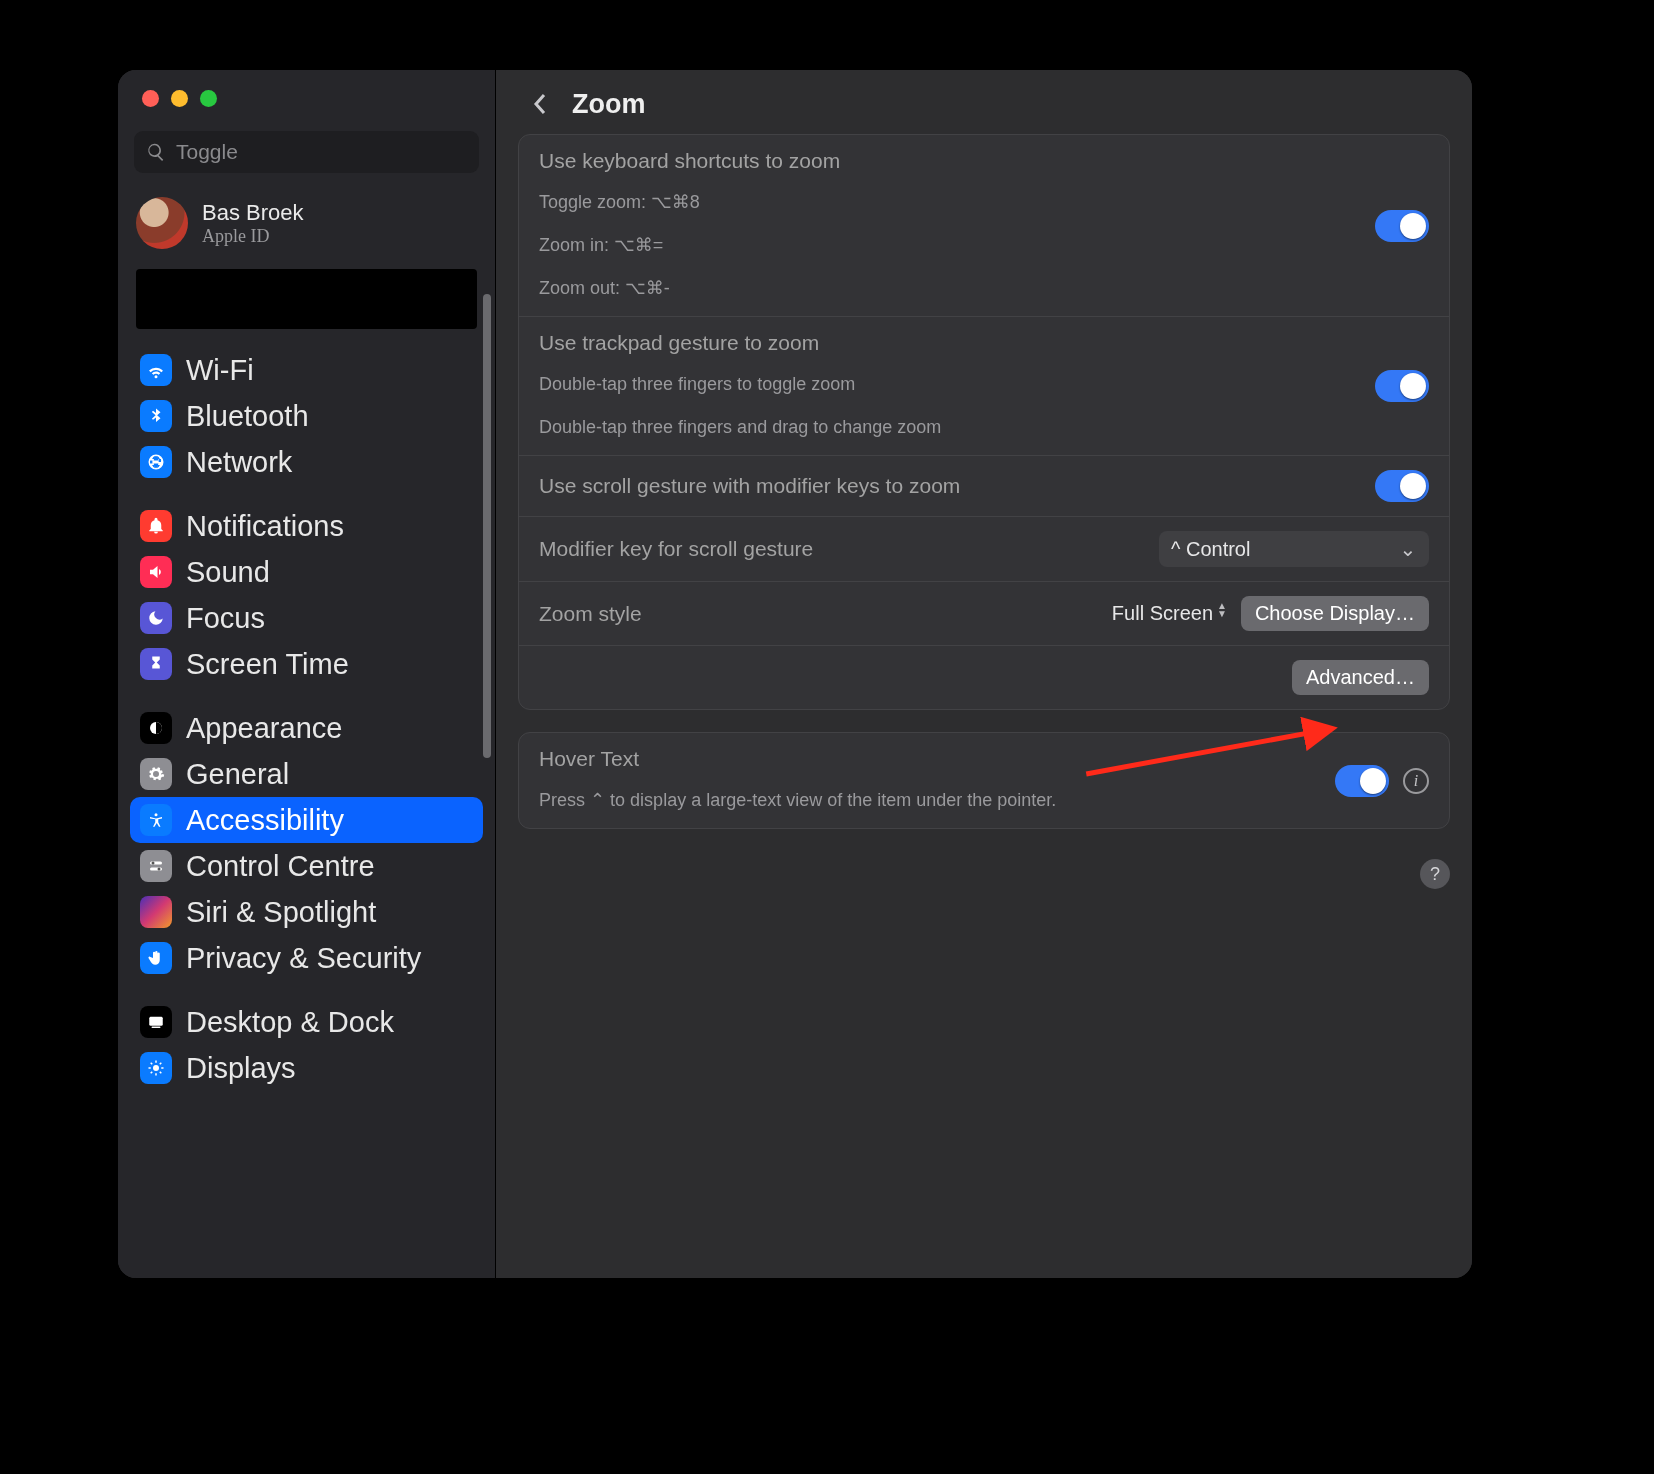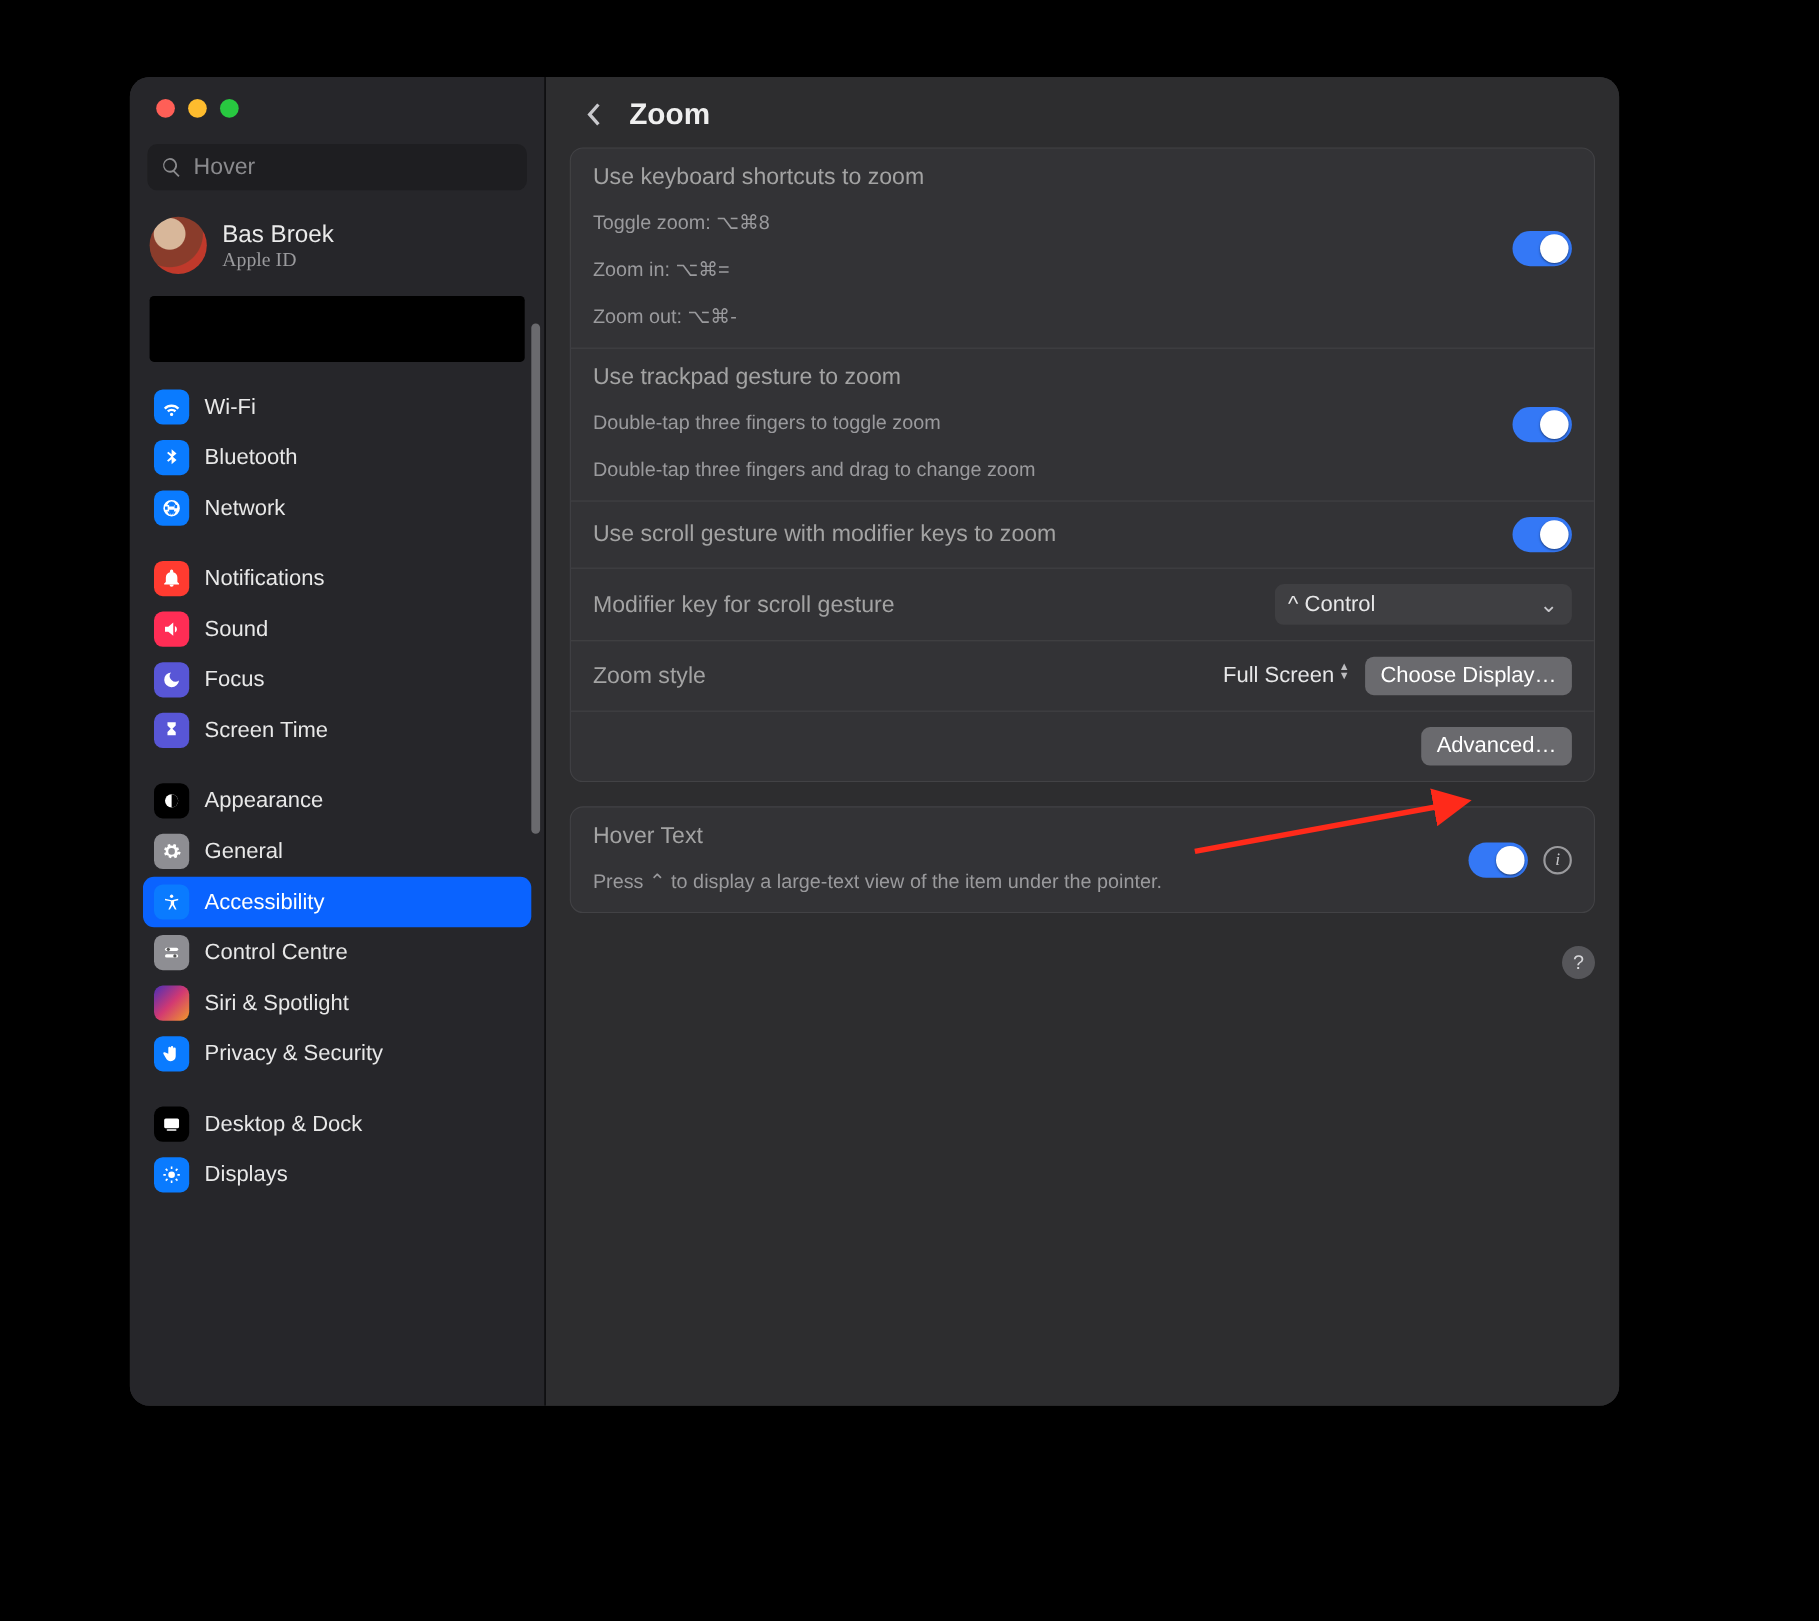--- a/index.html
+++ b/index.html
@@ -26,21 +26,21 @@
   .account { display:flex; align-items:center; gap:14px; padding:10px 18px 14px 18px; }
   .avatar { width:52px; height:52px; border-radius:50%; background:radial-gradient(circle at 35% 30%, #d8b79a 0 28%, #8a3c2b 30% 60%, #c0392b 62% 100%); flex:none; }
   .account .name { font-size:22px; color:#eaeaea; }
   .account .sub  { font-size:18px; color:#9a9a9d;font-family:Liberation Serif, serif; }
   .blackbox { margin:6px 18px 18px 18px; height:60px; background:#000; border-radius:4px; }
   .nav { padding:0 12px 20px 12px; overflow:hidden; position:relative; }
   .group { margin-top:18px; }
   .group:first-child { margin-top:0; }
   .item {
     display:flex; align-items:center; gap:14px; height:46px; padding:0 10px;
-    border-radius:10px; cursor:default; color:#e8e8e8; font-size:20px;
+    border-radius:10px; cursor:default; color:#e8e8e8; font-size:29px;
   }
   .item.selected { background:#0a63ff; color:#fff; }
   .ic { width:32px; height:32px; border-radius:8px; display:flex; align-items:center; justify-content:center; flex:none; font-size:18px; color:#fff; }
   .ic svg { width:18px; height:18px; fill:#fff; }
   .ic.wifi{background:#0a7bff;} .ic.bt{background:#0a7bff;} .ic.net{background:#0a7bff;}
   .ic.notif{background:#ff3b30;} .ic.sound{background:#ff2d55;} .ic.focus{background:#5856d6;}
   .ic.stime{background:#5856d6;} .ic.gear{background:#8e8e93;} .ic.appear{background:#000;}
   .ic.acc{background:#0a7bff;} .ic.cc{background:#8e8e93;} .ic.siri{background:linear-gradient(135deg,#4a2fb7,#d23972,#f19a2a);}
   .ic.priv{background:#0a7bff;} .ic.dock{background:#000;} .ic.disp{background:#0a7bff;}
   .sbtrack { position:absolute; right:4px; top:224px; width:8px; height:464px; background:#6a6a6e; border-radius:4px; }
@@ -89,21 +89,21 @@
       <div class="traffic">
         <div class="dot red"></div>
         <div class="dot yellow"></div>
         <div class="dot green"></div>
       </div>
 
       <div class="search">
         <svg viewBox="0 0 24 24">
             <path d="M10 2a8 8 0 015.3 13.9l5.4 5.4-1.4 1.4-5.4-5.4A8 8 0 1110 2zm0 2a6 6 0 100 12 6 6 0 000-12z"></path>
           </svg>
-        <span>Hover</span>
+        <span>Toggle</span>
       </div>
 
       <div class="account">
         <div class="avatar"></div>
         <div>
           <div class="name">Bas Broek</div>
           <div class="sub">Apple ID</div>
         </div>
       </div>
 

